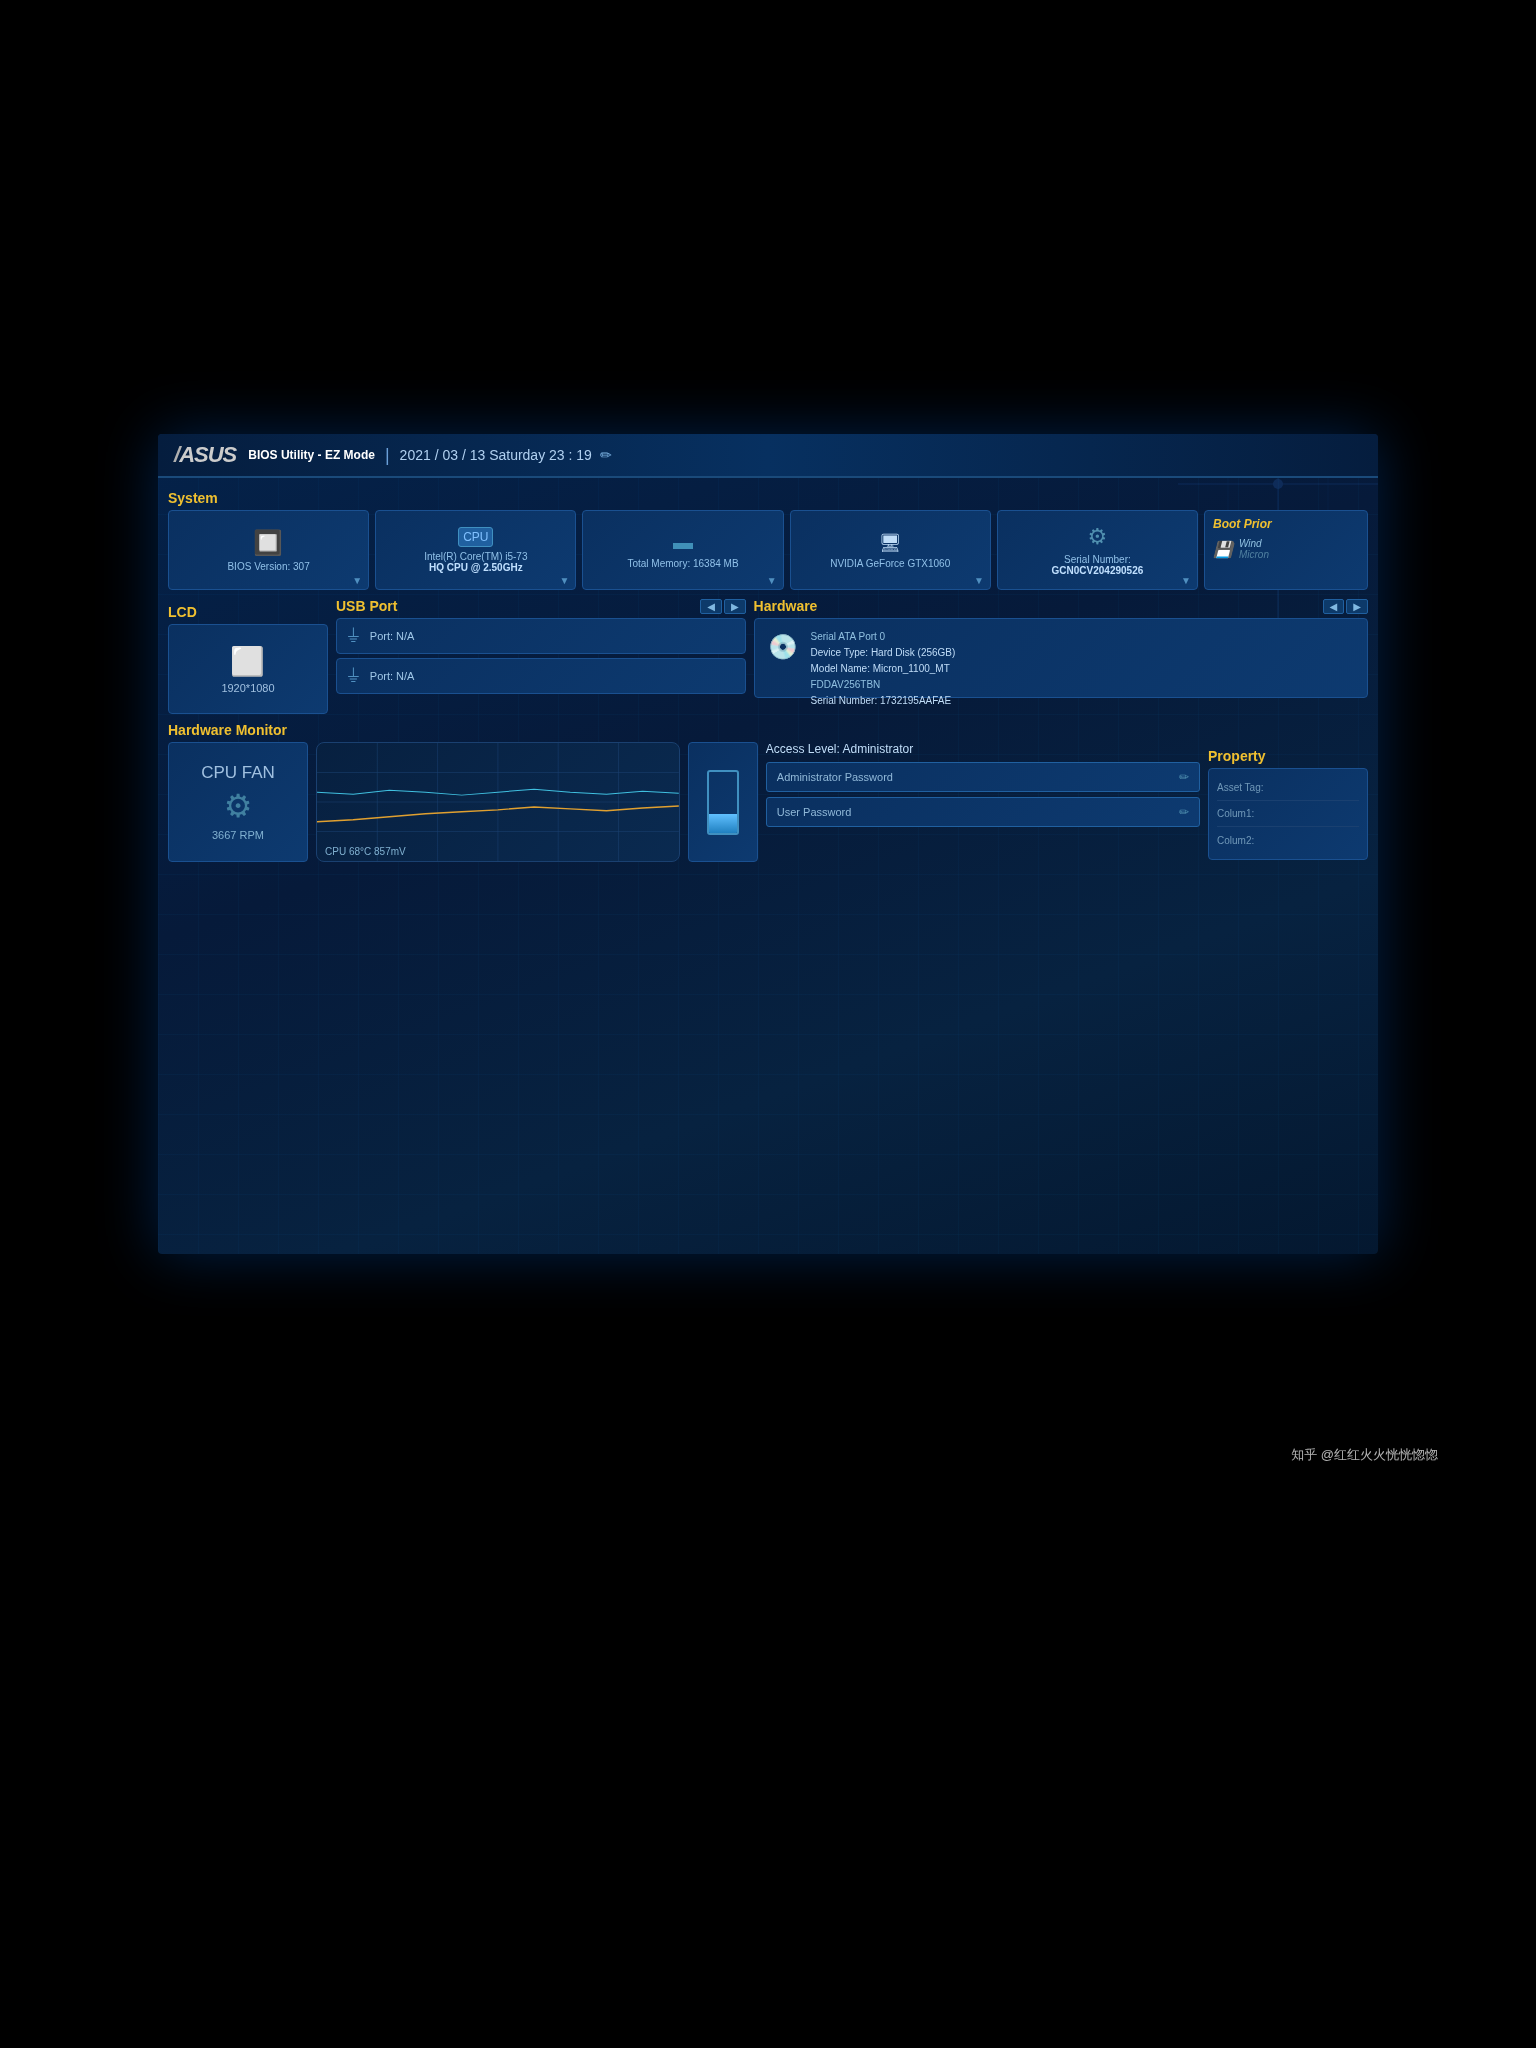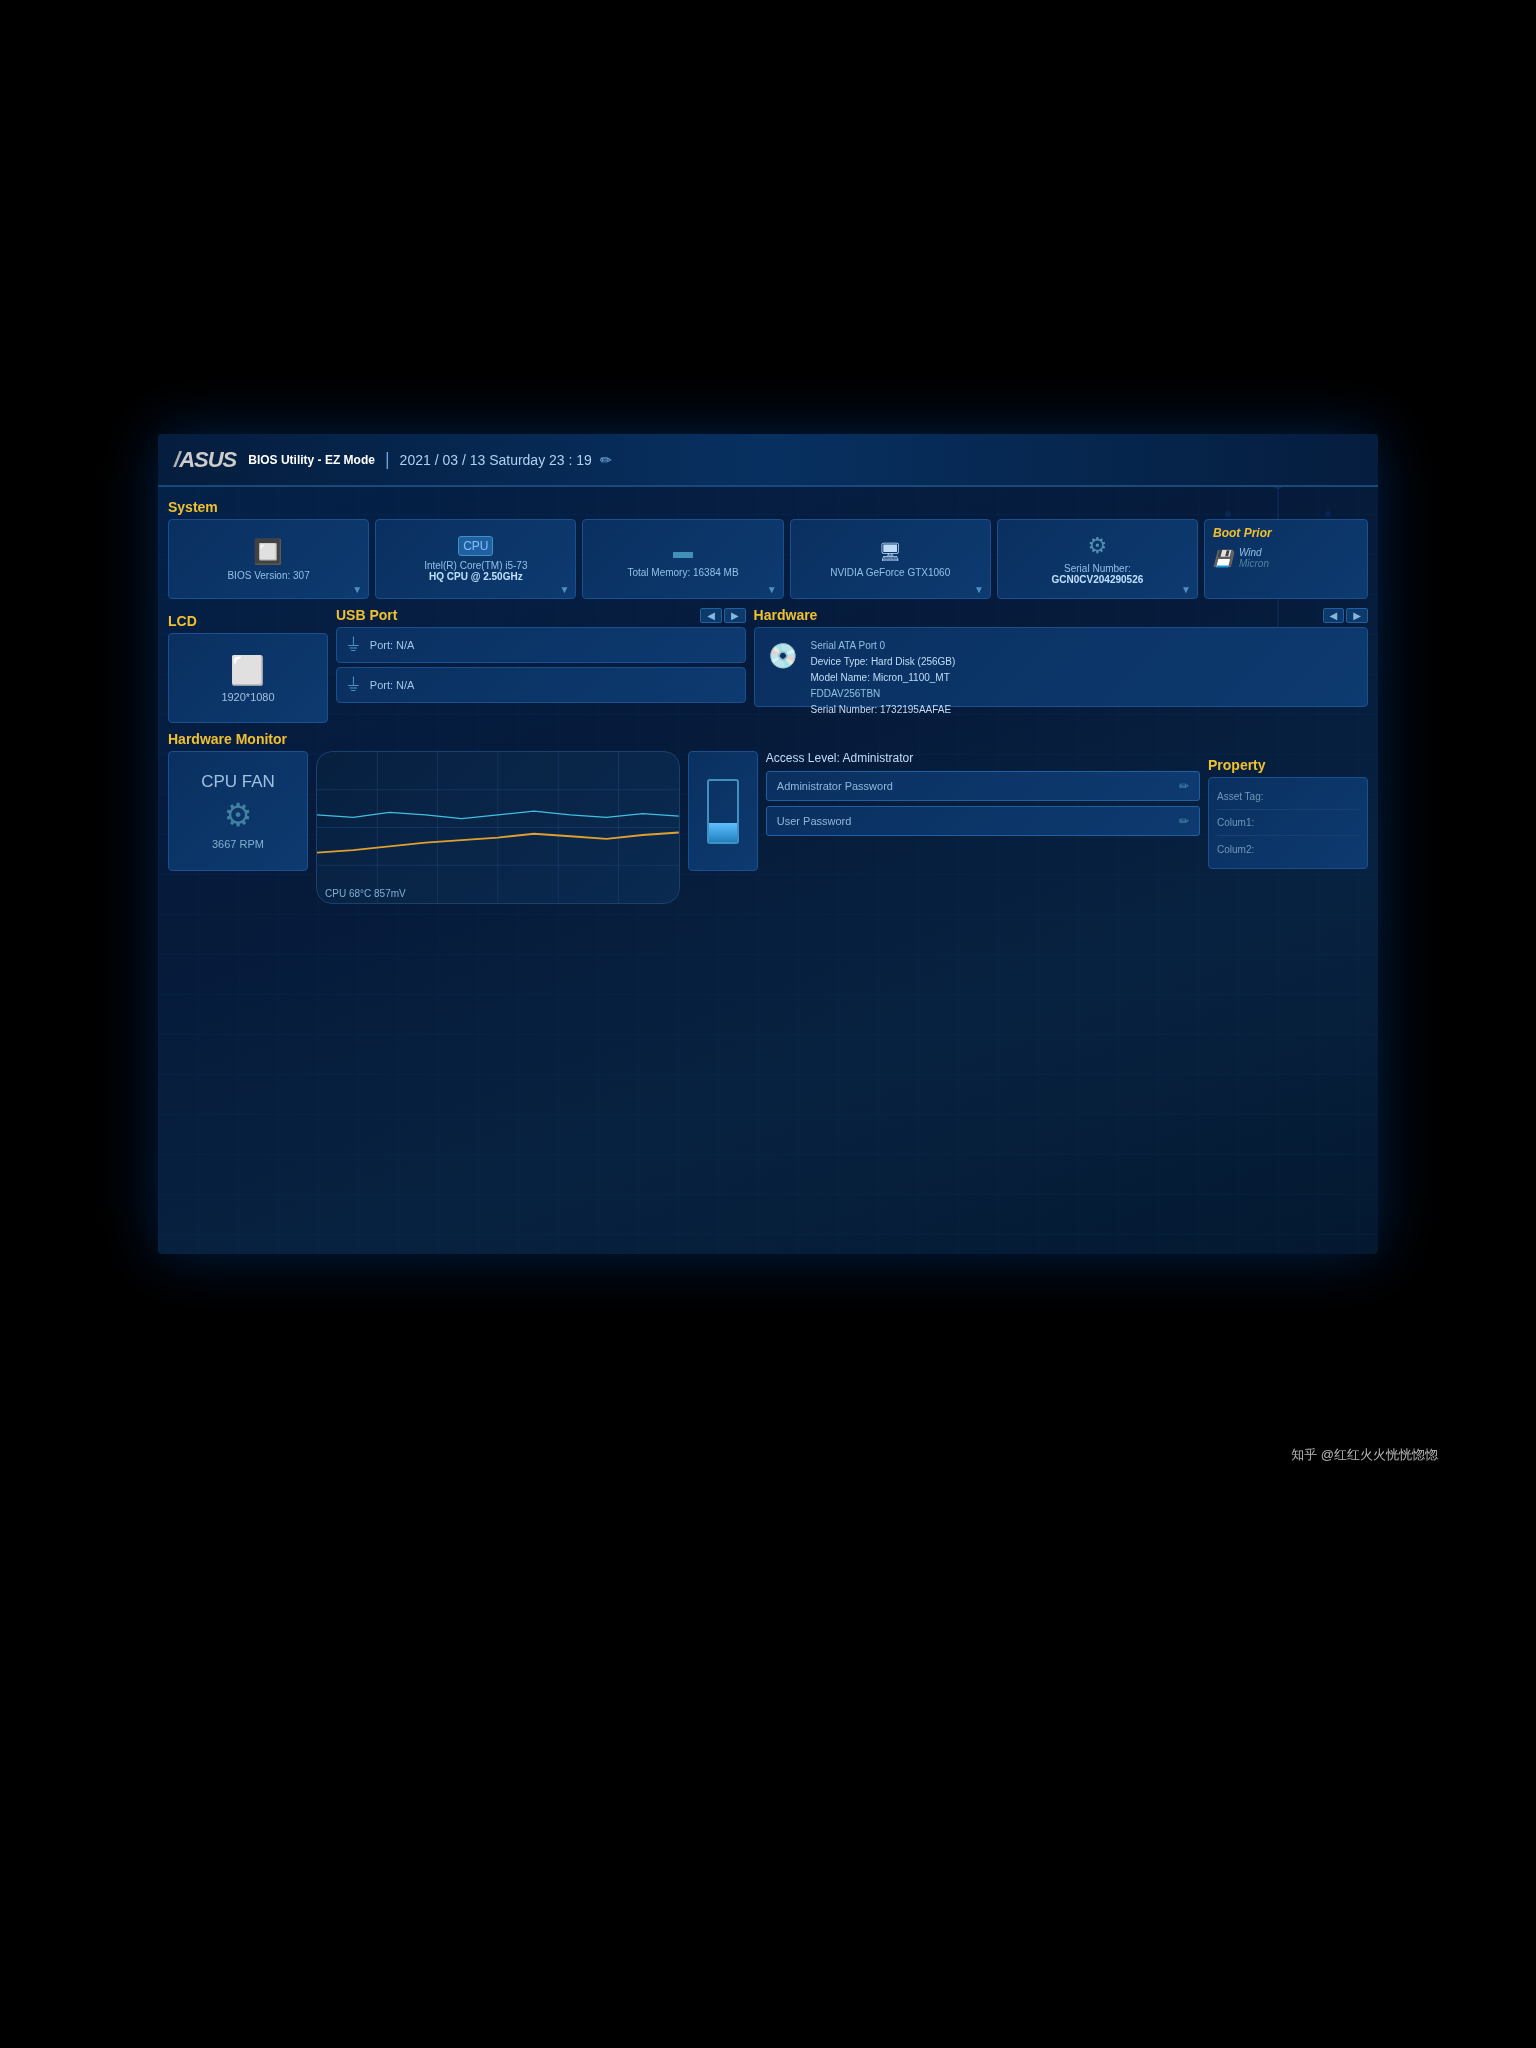--- a/index.html
+++ b/index.html
@@ -44,21 +44,21 @@
       background-size: 40px 40px;
       pointer-events: none;
     }
     
     .header {
       display: flex;
       align-items: center;
       padding: 8px 16px;
       background: linear-gradient(90deg, #051d3e, #073060, #051d3e);
       border-bottom: 2px solid #1a4a7a;
-      height: 53px;
+      height: 44px;
       position: relative;
     }
     .asus-logo {
       color: #ccc;
       font-size: 22px;
       font-weight: 900;
       font-style: italic;
       letter-spacing: -1px;
       font-family: Arial Black, sans-serif;
       margin-right: 12px;
@@ -290,23 +290,23 @@
     .fan-icon {
       font-size: 32px;
       color: #4080a0;
       animation: spin 3s linear infinite;
     }
     @keyframes spin { from { transform: rotate(0deg); } to { transform: rotate(360deg); } }
     .hw-monitor-chart {
       flex: 1;
       background: linear-gradient(135deg, #072040, #0a2a50);
       border: 1px solid #1a4070;
-      border-radius: 16px;
+      border-radius: 8px;
       position: relative;
-      height: 153px;
+      height: 120px;
       overflow: hidden;
     }
     .chart-grid {
       width: 100%;
       height: 100%;
       position: absolute;
       top: 0; left: 0;
     }
     .chart-bottom {
       position: absolute;

